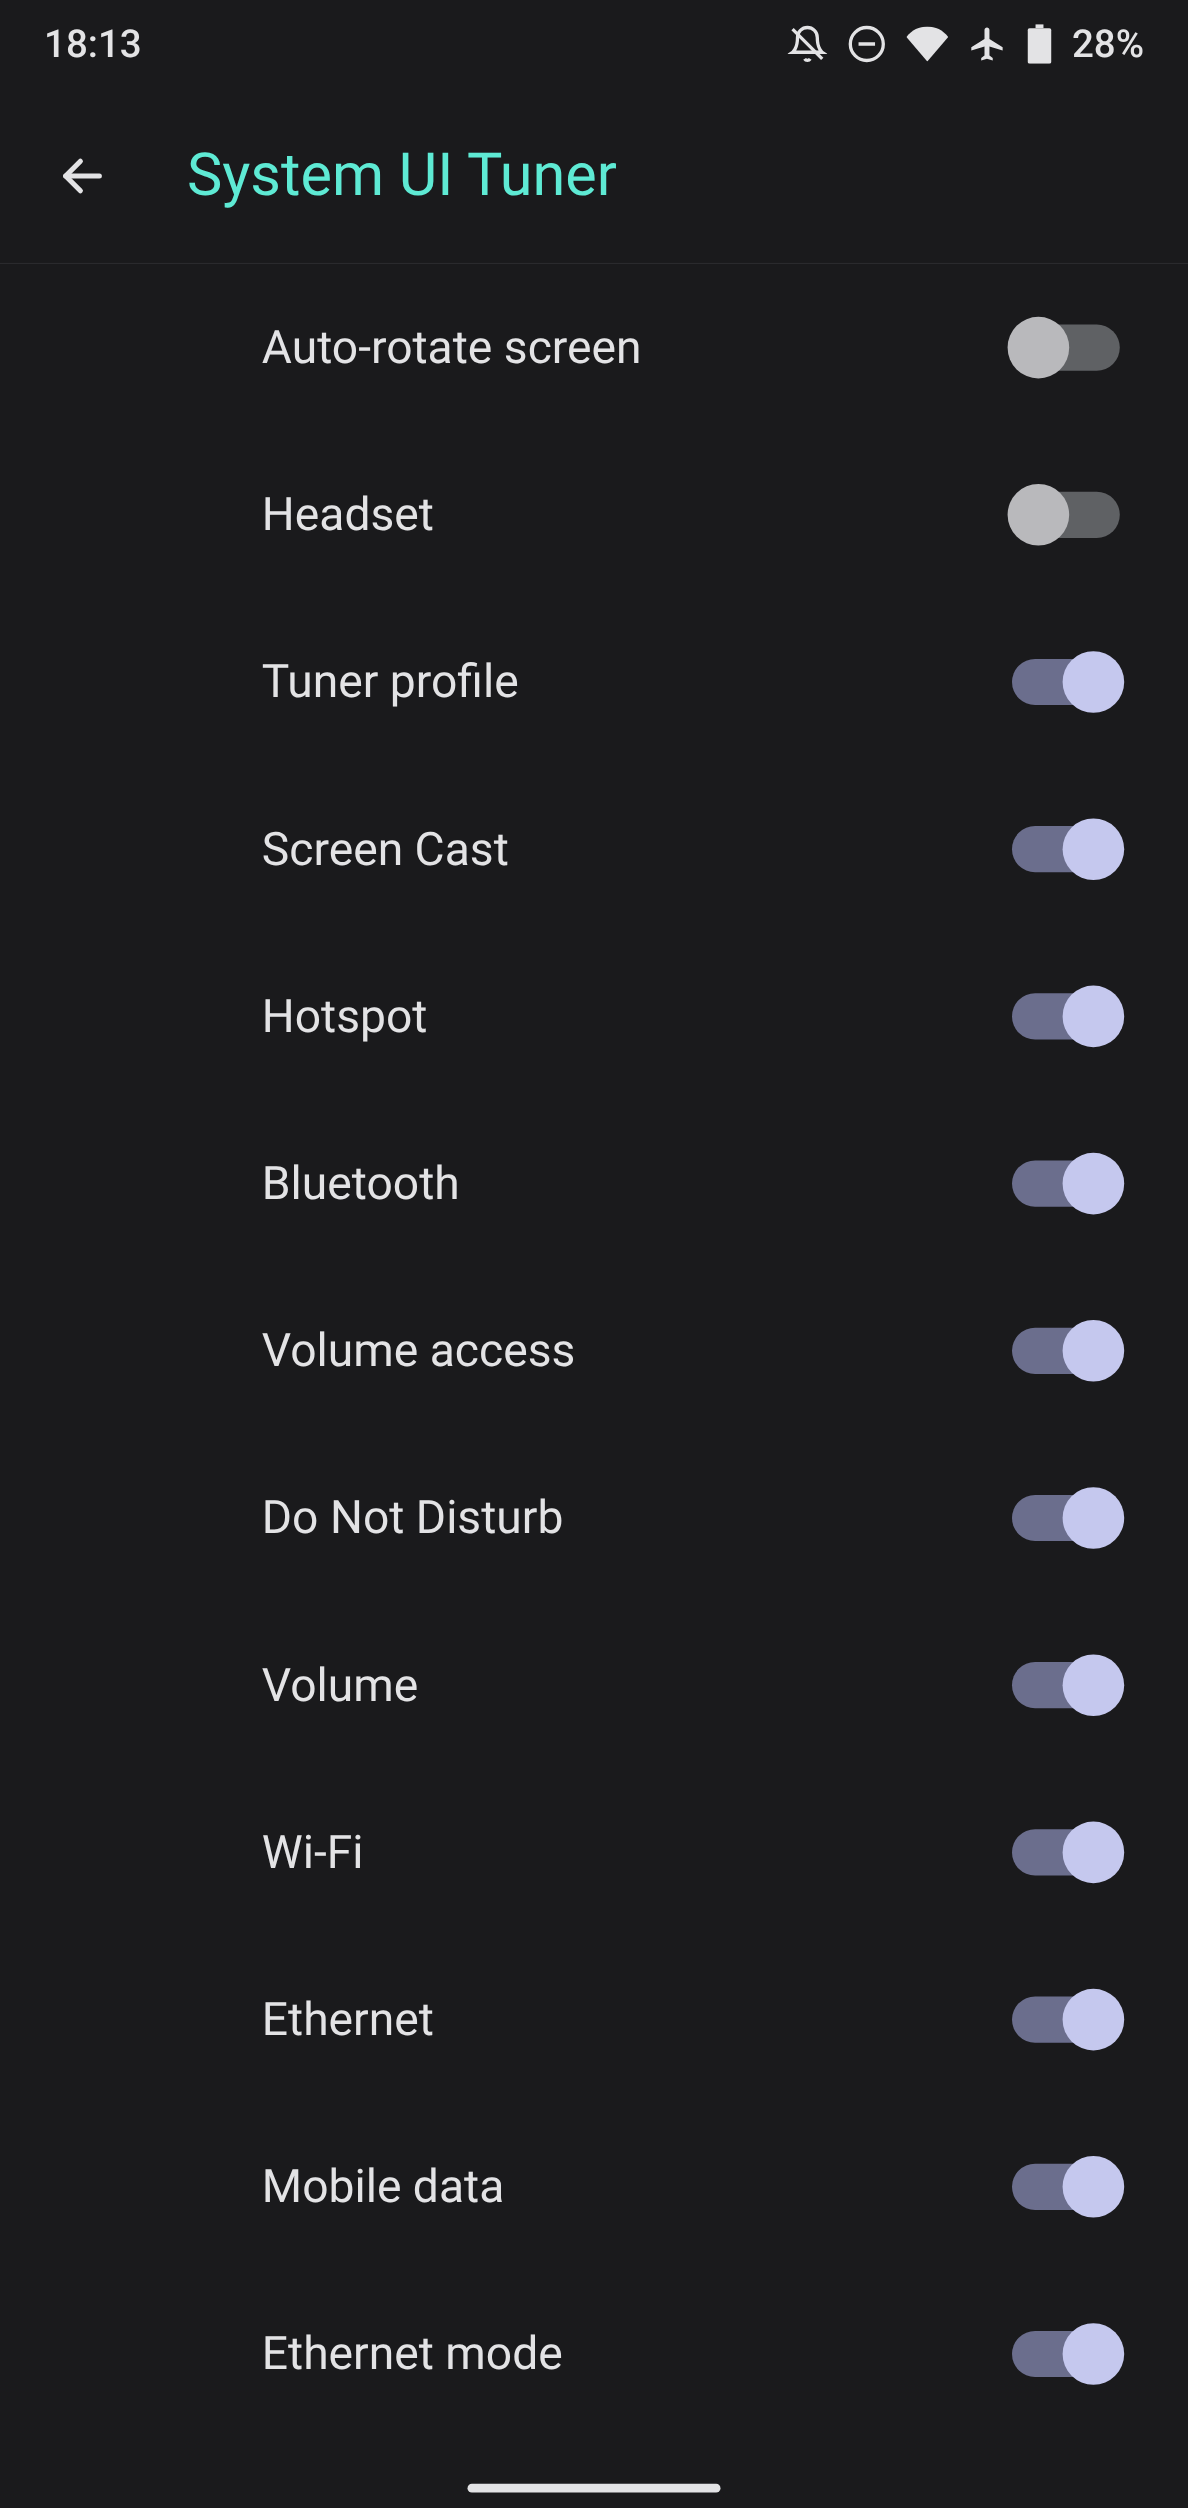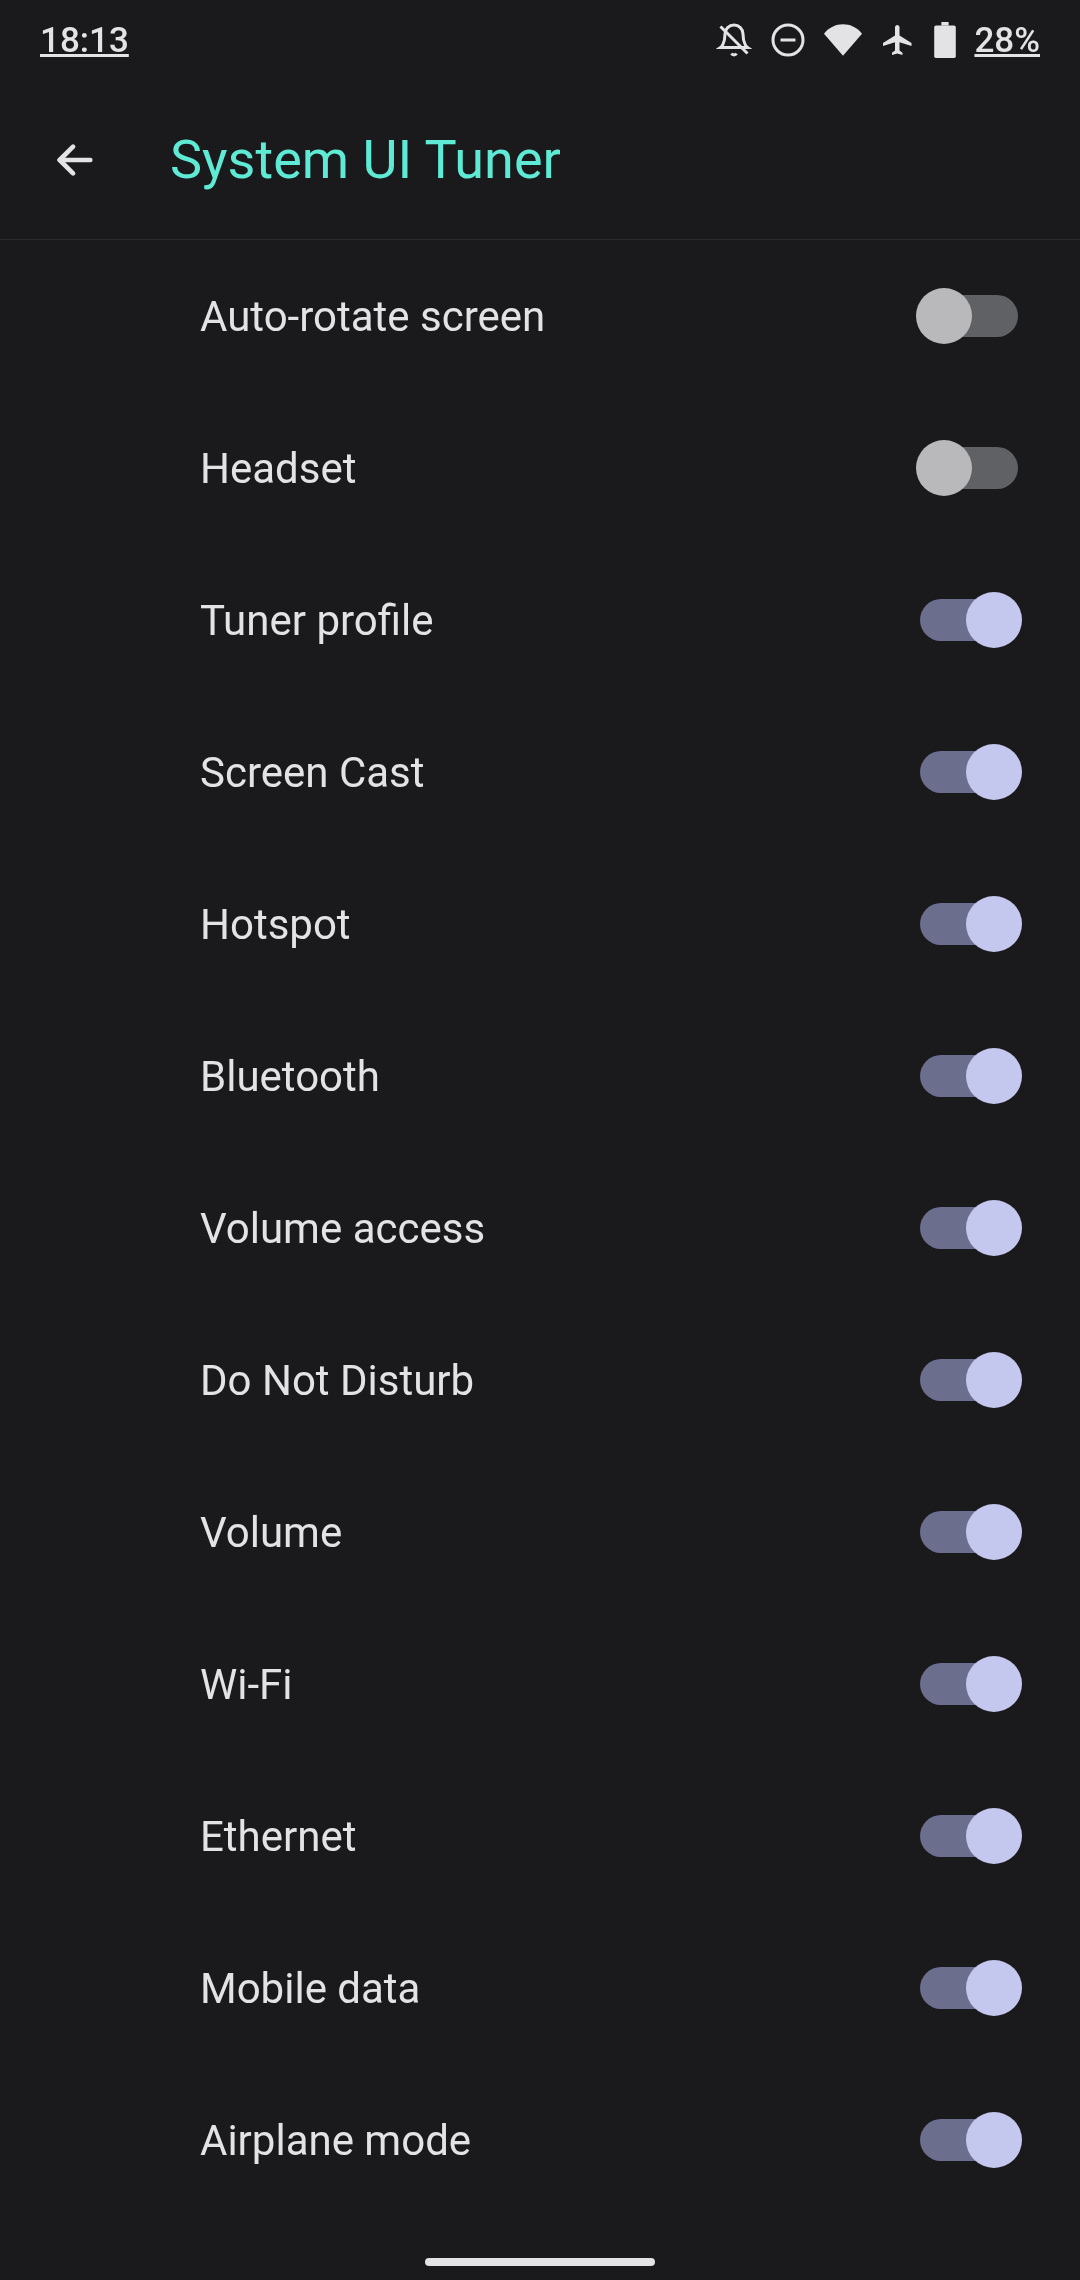--- a/index.html
+++ b/index.html
@@ -14,21 +14,20 @@
     }
     .status-bar {
       height: 80px;
       display: flex;
       justify-content: space-between;
       align-items: center;
       padding: 0 40px;
       font-size: 35px;
       font-weight: 500;
       color: #e3e3e5;
-      text-decoration: underline;
     }
     .status-left { display: flex; align-items: center; gap: 10px; }
     .status-right { display: flex; align-items: center; gap: 18px; }
     .status-right svg { display: block; }
     .app-bar {
       height: 160px;
       display: flex;
       align-items: center;
       padding: 0 40px;
       gap: 60px;
@@ -49,20 +48,21 @@
     }
     .content {
       padding-left: 200px;
       padding-right: 48px;
     }
     .row {
       display: flex;
       align-items: center;
       justify-content: space-between;
       height: 152px;
+      margin-left: 38px;
     }
     .row-label {
       font-size: 42px;
       font-weight: 400;
       color: #e3e3e5;
     }
     .toggle {
       width: 98px;
       height: 42px;
       border-radius: 21px;
@@ -228,21 +228,21 @@
       </div>
     </div>
     <div class="row">
       <div class="row-label">Mobile data</div>
       <div class="toggle on">
         <div class="toggle-track"></div>
         <div class="toggle-thumb"></div>
       </div>
     </div>
     <div class="row">
-      <div class="row-label">Airplane mode</div>
+      <div class="row-label">Ethernet mode</div>
       <div class="toggle on">
         <div class="toggle-track"></div>
         <div class="toggle-thumb"></div>
       </div>
     </div>
   </div>
 
 <div class="nav-bar"></div>
 
 </body></html>

